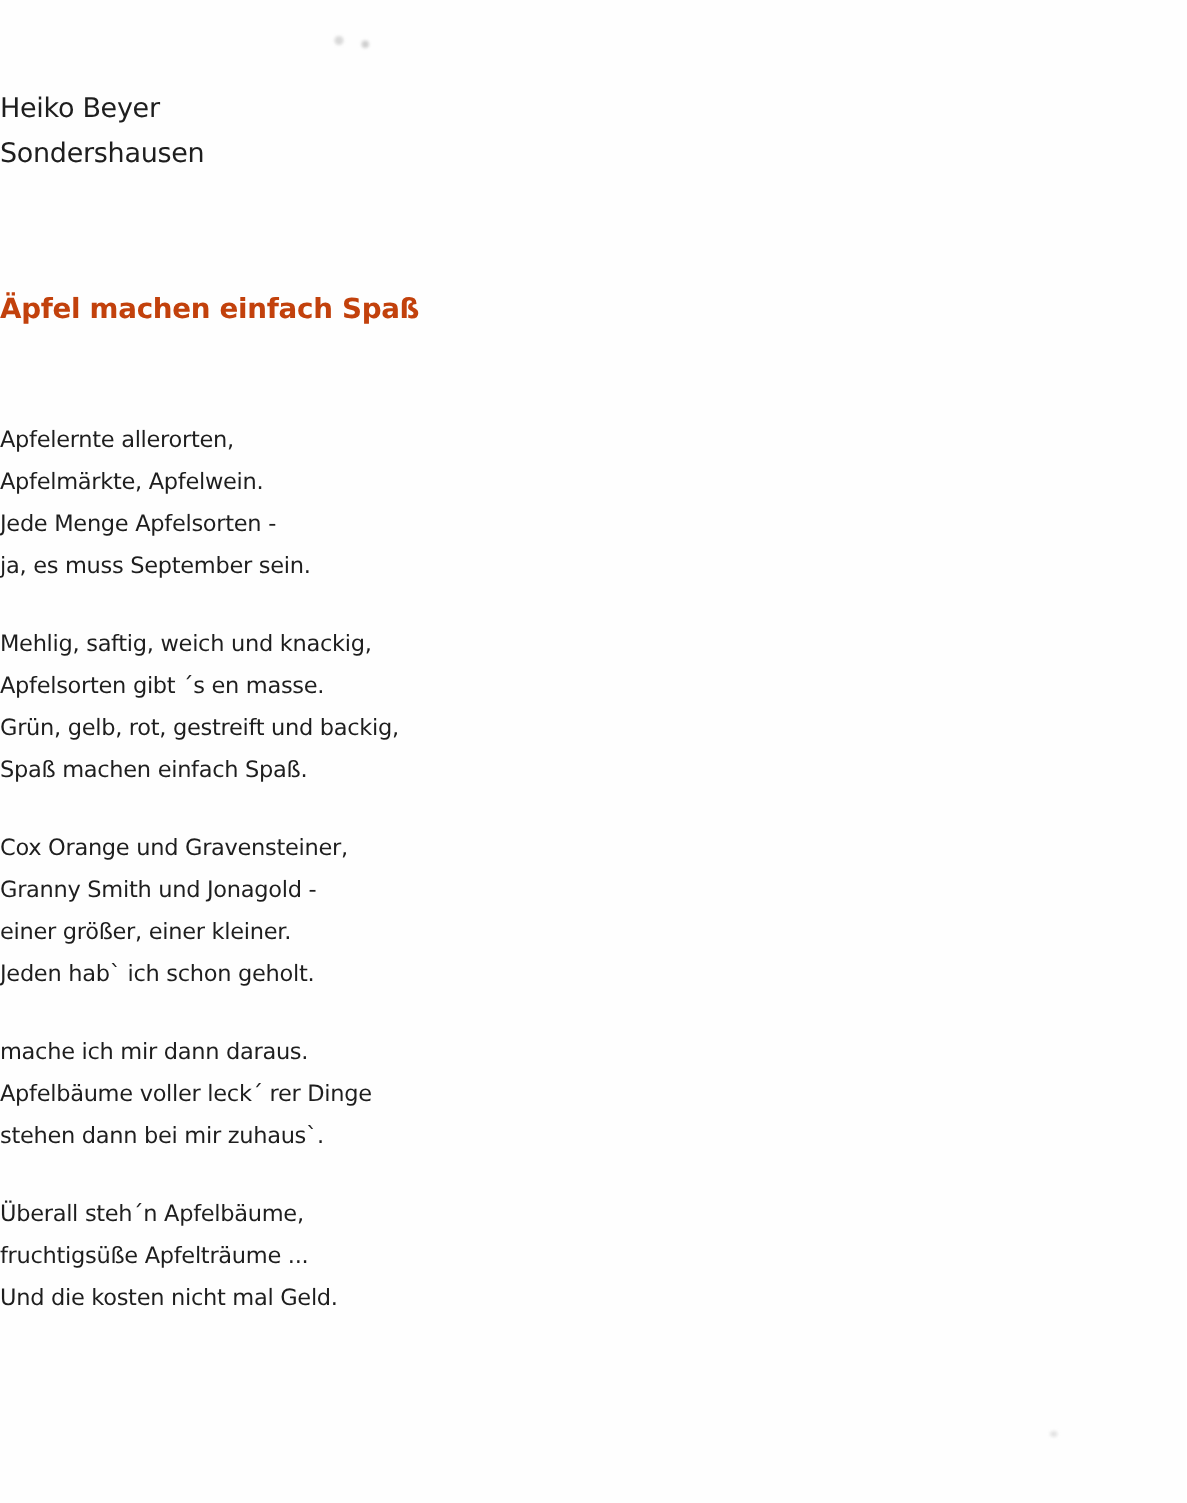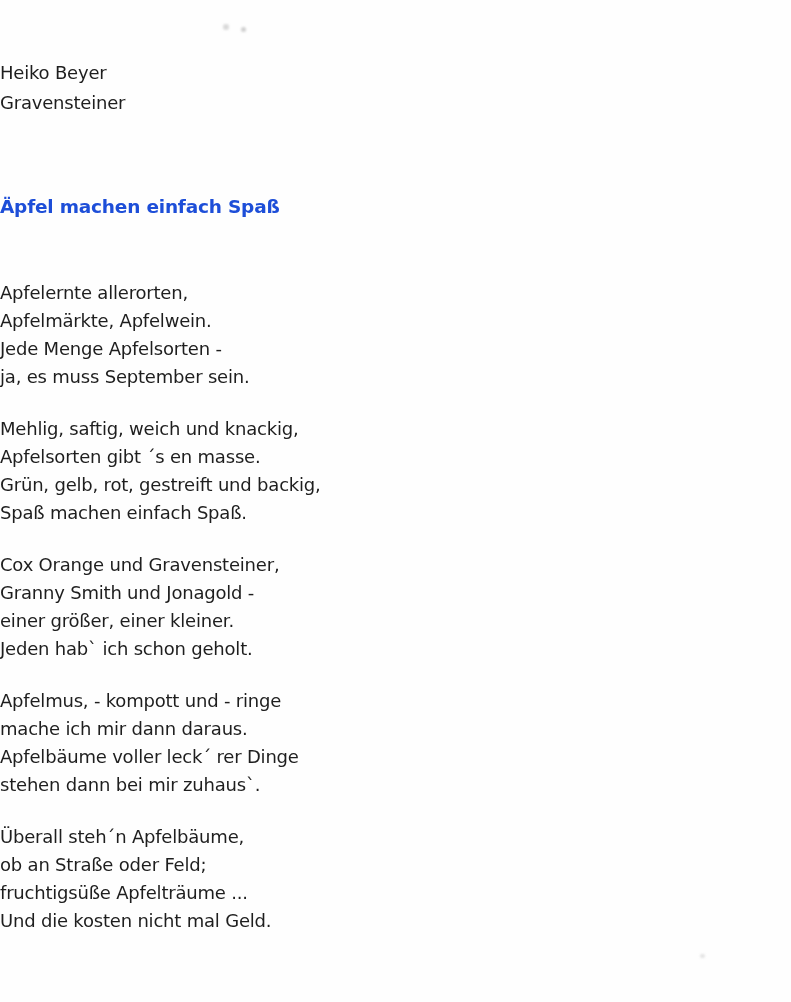--- a/index.html
+++ b/index.html
@@ -25,25 +25,25 @@
     font-size: 18px;
     line-height: 30px;
     letter-spacing: -0.2px;
   }
   .poem-title {
     margin: 75px 0 0 0;
     font-size: 18.5px;
     font-weight: 700;
     line-height: 28px;
     letter-spacing: -0.2px;
-    color: #1d4ed8;
+    color: #c2410c;
   }
   .stanza {
     margin-top: 24px;
-    font-size: 18px;
+    font-size: 15px;
     line-height: 28px;
     letter-spacing: -0.2px;
   }
   .stanza.first {
     margin-top: 58px;
   }
   .speck {
     position: absolute;
     border-radius: 50%;
     background: #d9d9d9;
@@ -54,21 +54,21 @@
   .speck-3 { left: 700px; top: 954px; width: 5px; height: 4px; background: #e2e2e2; }
 </style>
 </head>
 <body>
 
 <div class="page">
   <div class="content">
 
     <div class="header-block">
       <div>Heiko Beyer</div>
-      <div>Gravensteiner</div>
+      <div>Sondershausen</div>
     </div>
 
     <h1 class="poem-title">Äpfel machen einfach Spaß</h1>
 
     <div class="stanza first">
       <div>Apfelernte allerorten,</div>
       <div>Apfelmärkte, Apfelwein.</div>
       <div>Jede Menge Apfelsorten -</div>
       <div>ja, es muss September sein.</div>
     </div>
@@ -81,29 +81,27 @@
     </div>
 
     <div class="stanza">
       <div>Cox Orange und Gravensteiner,</div>
       <div>Granny Smith und Jonagold -</div>
       <div>einer größer, einer kleiner.</div>
       <div>Jeden hab` ich schon geholt.</div>
     </div>
 
     <div class="stanza">
-      <div>Apfelmus, - kompott und - ringe</div>
       <div>mache ich mir dann daraus.</div>
       <div>Apfelbäume voller leck´ rer Dinge</div>
       <div>stehen dann bei mir zuhaus`.</div>
     </div>
 
     <div class="stanza">
       <div>Überall steh´n Apfelbäume,</div>
-      <div>ob an Straße oder Feld;</div>
       <div>fruchtigsüße Apfelträume ...</div>
       <div>Und die kosten nicht mal Geld.</div>
     </div>
 
   </div>
 
   <div class="speck speck-1"></div>
   <div class="speck speck-2"></div>
   <div class="speck speck-3"></div>
 </div>

